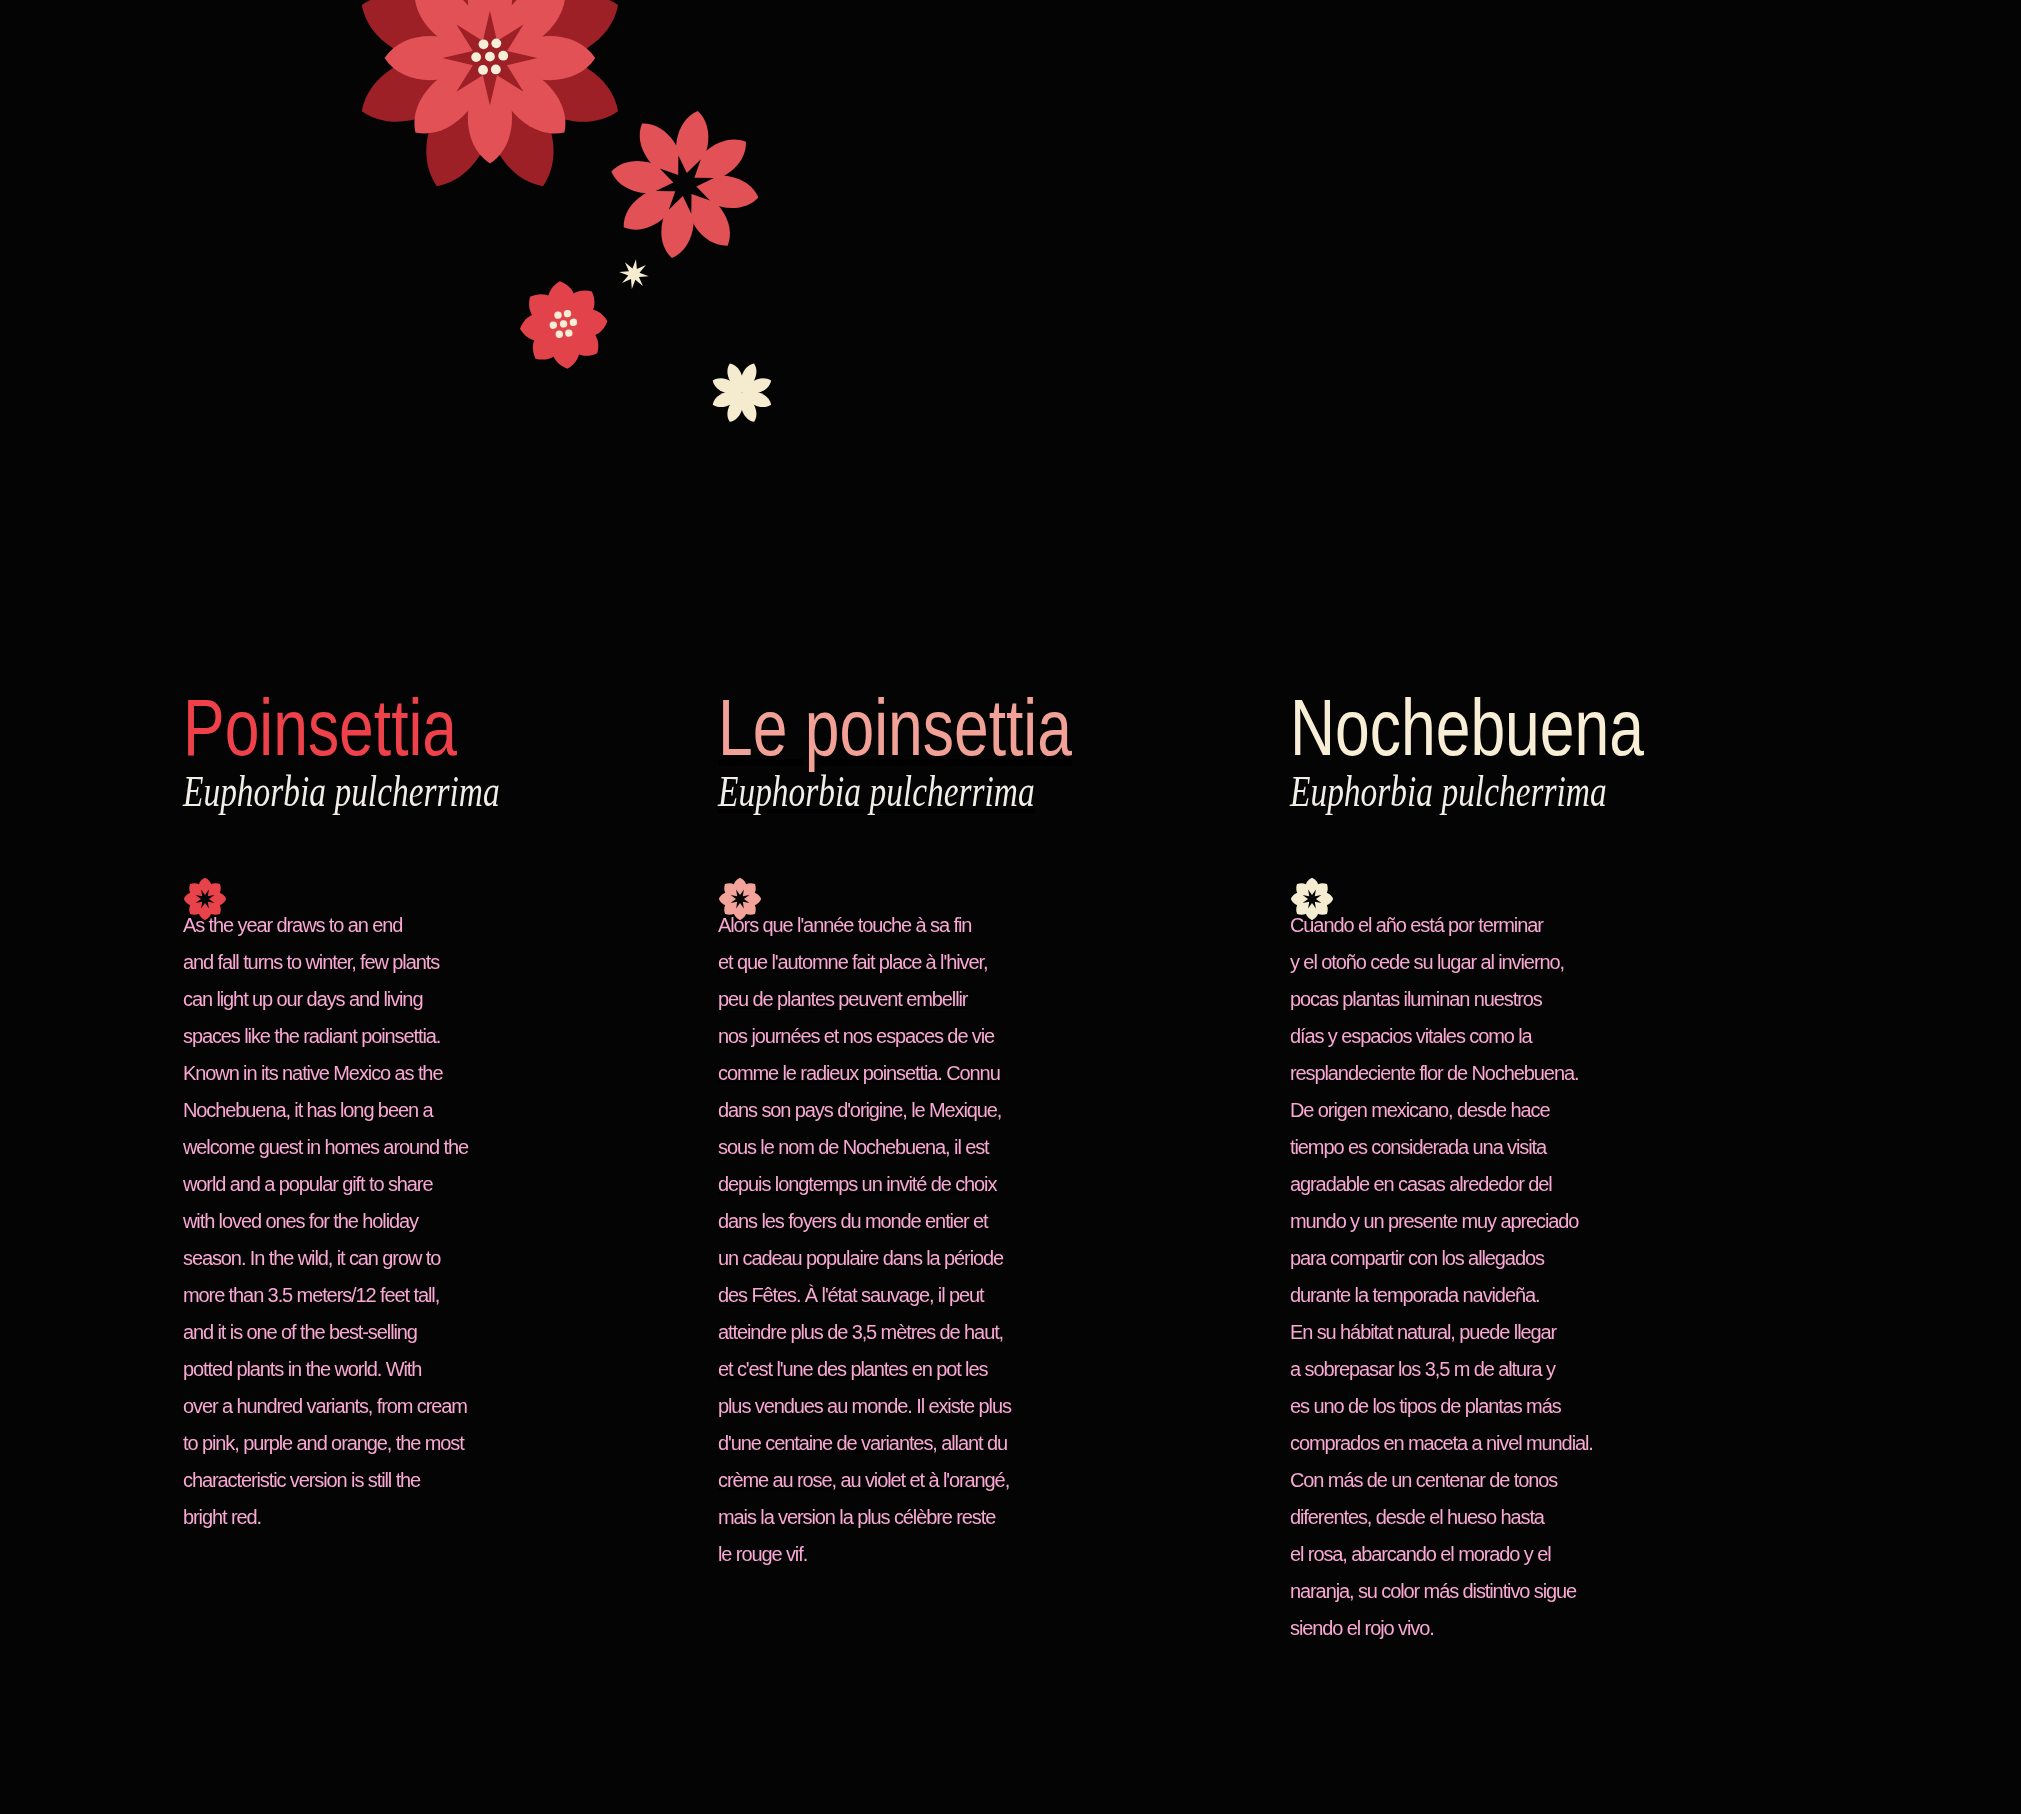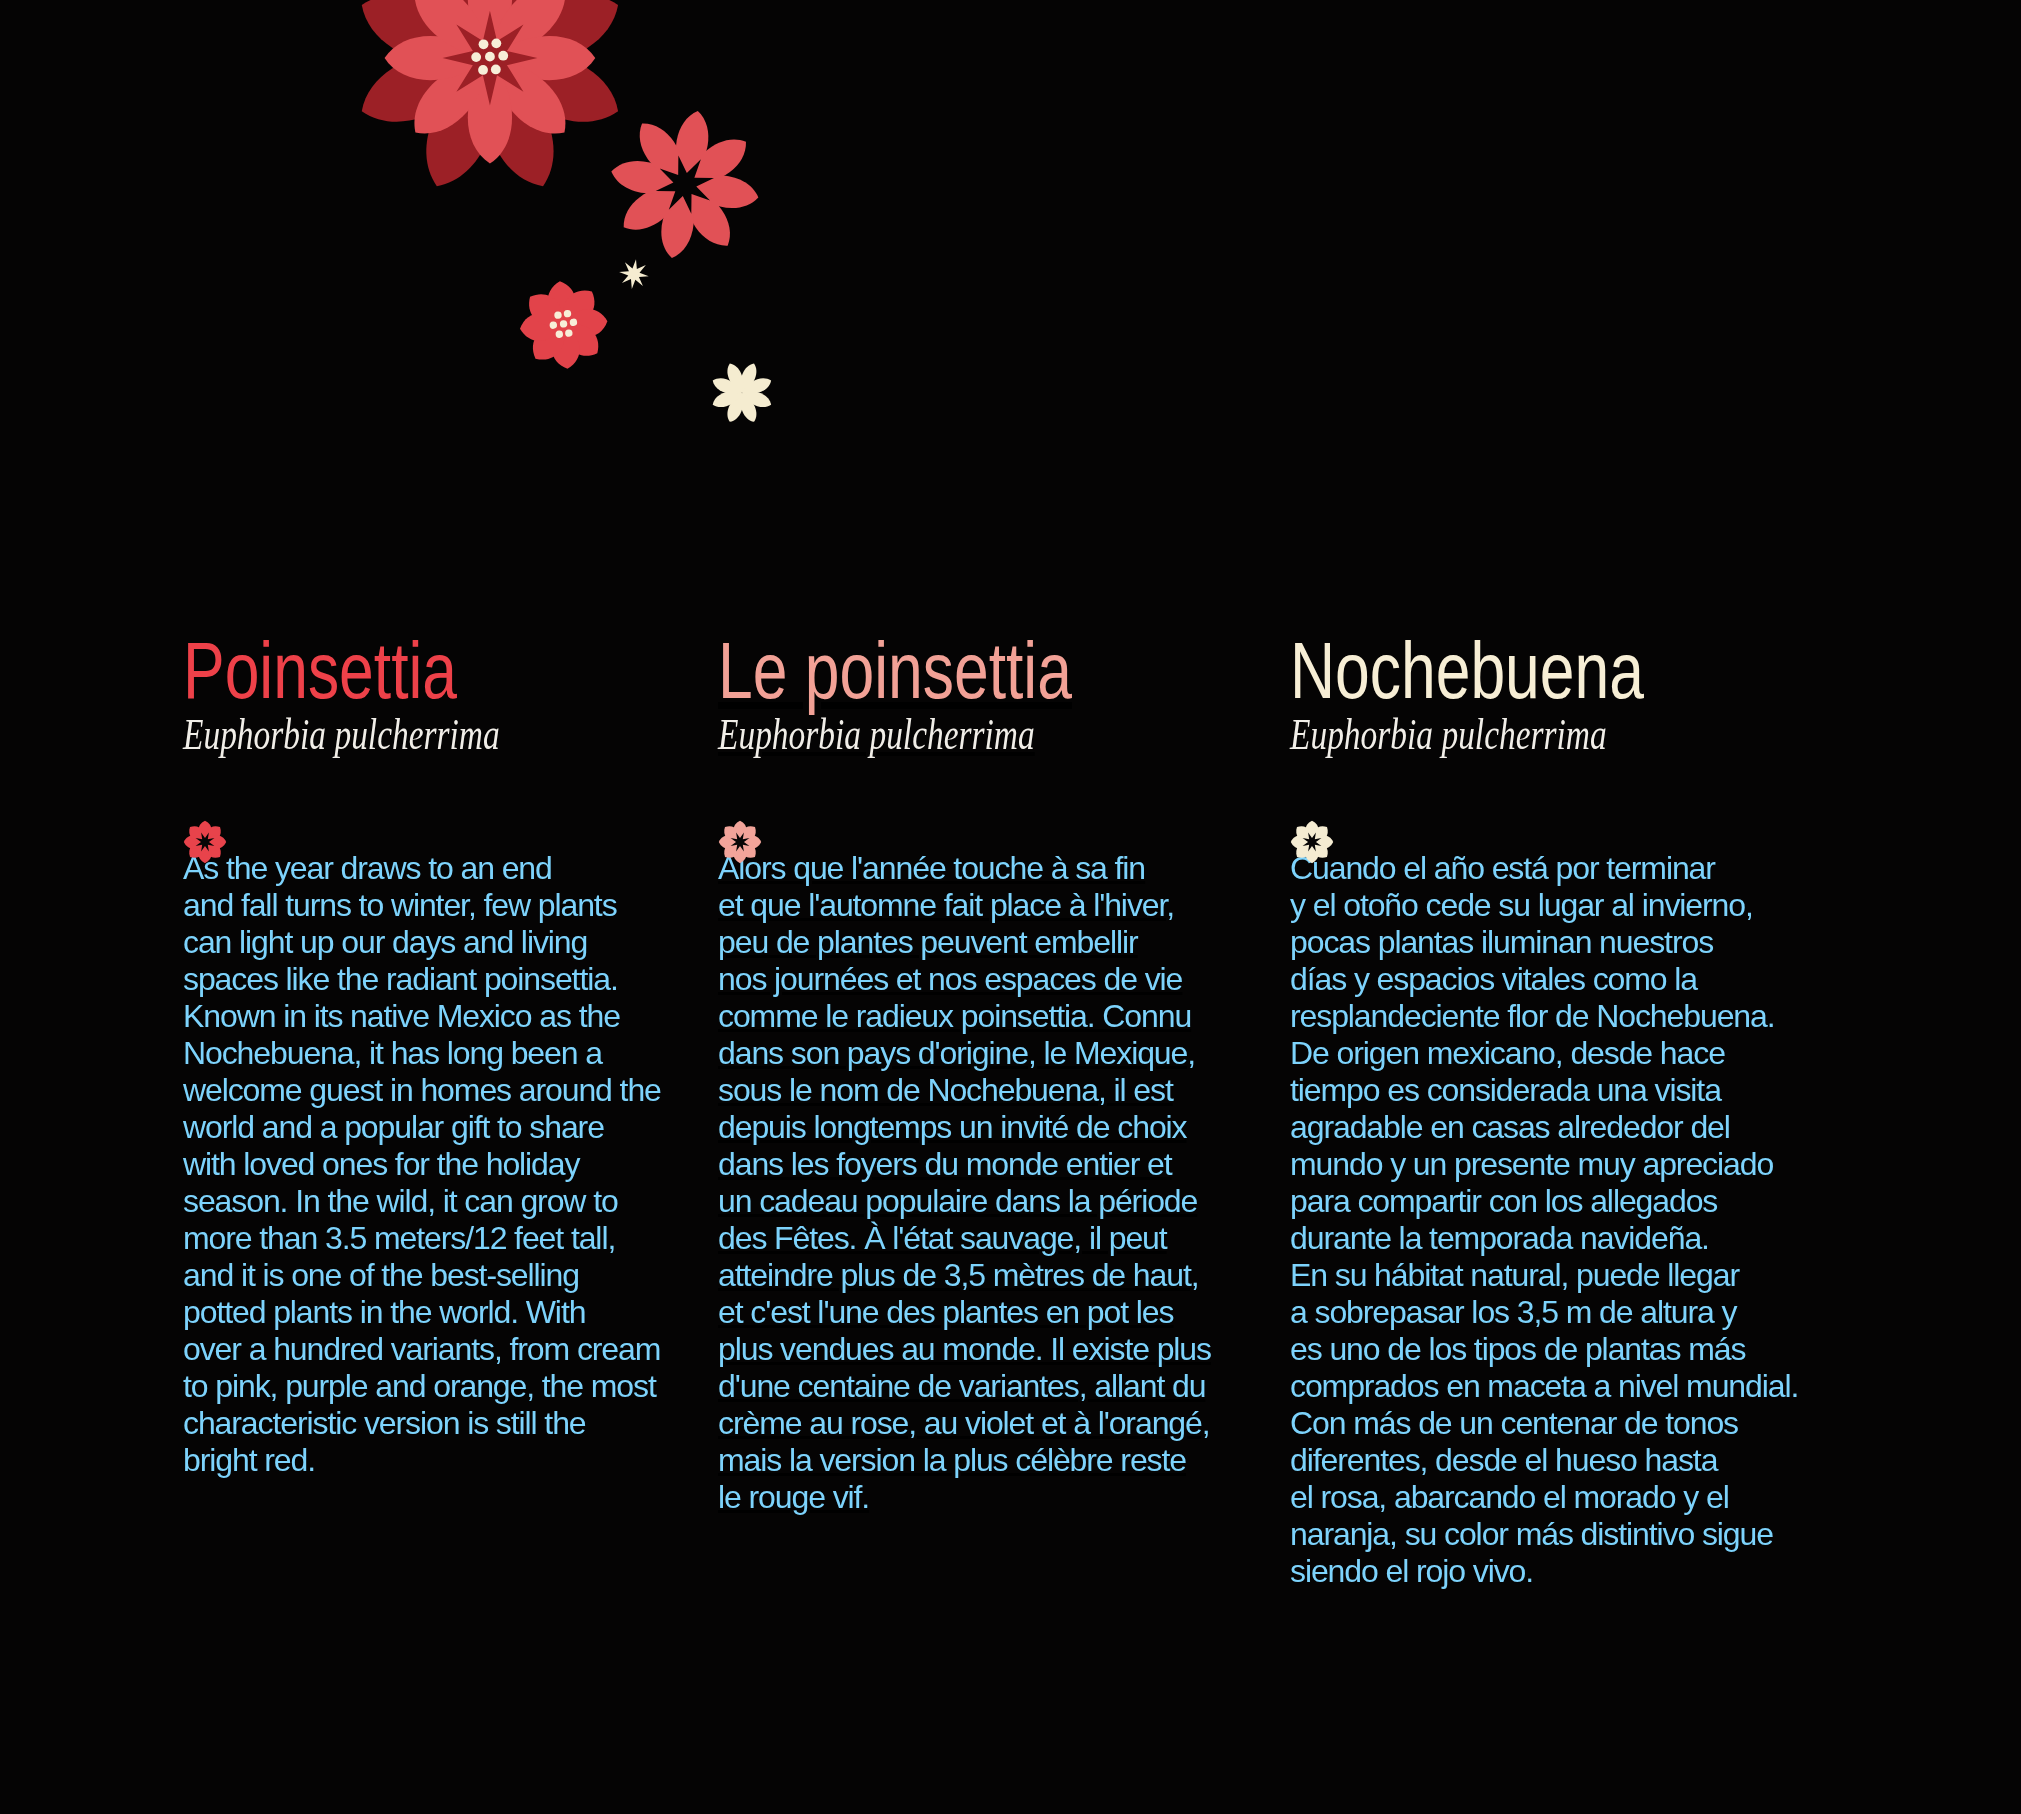--- a/index.html
+++ b/index.html
@@ -17,21 +17,21 @@
     height: 1814px;
     background: #050404;
   }
   .decor-svg {
     position: absolute;
     top: 0;
     left: 0;
   }
   .col {
     position: absolute;
-    top: 633px;
+    top: 690px;
   }
   .col-en { left: 183px; width: 509px; }
   .col-fr { left: 718px; width: 535px; text-decoration: underline; }
   .col-es { left: 1290px; width: 571px; }
   .col-title {
     margin: 0;
     font-family: "Liberation Sans", sans-serif;
     font-weight: 400;
     font-size: 79px;
     line-height: 75px;
@@ -51,24 +51,24 @@
     font-size: 44px;
     line-height: 49px;
     color: #f1eee8;
     transform: scaleX(0.76);
     transform-origin: left center;
     white-space: nowrap;
   }
   .para {
     position: relative;
     margin: 54px 0 0 0;
-    font-size: 32px;
+    font-size: 20px;
     line-height: 37px;
     letter-spacing: -1.1px;
-    color: #7dd3fc;
+    color: #f9a8d4;
     white-space: pre-line;
     text-indent: 65px;
   }
   .pi {
     position: absolute;
     left: 0;
     top: 7px;
     width: 44px;
     height: 44px;
   }

